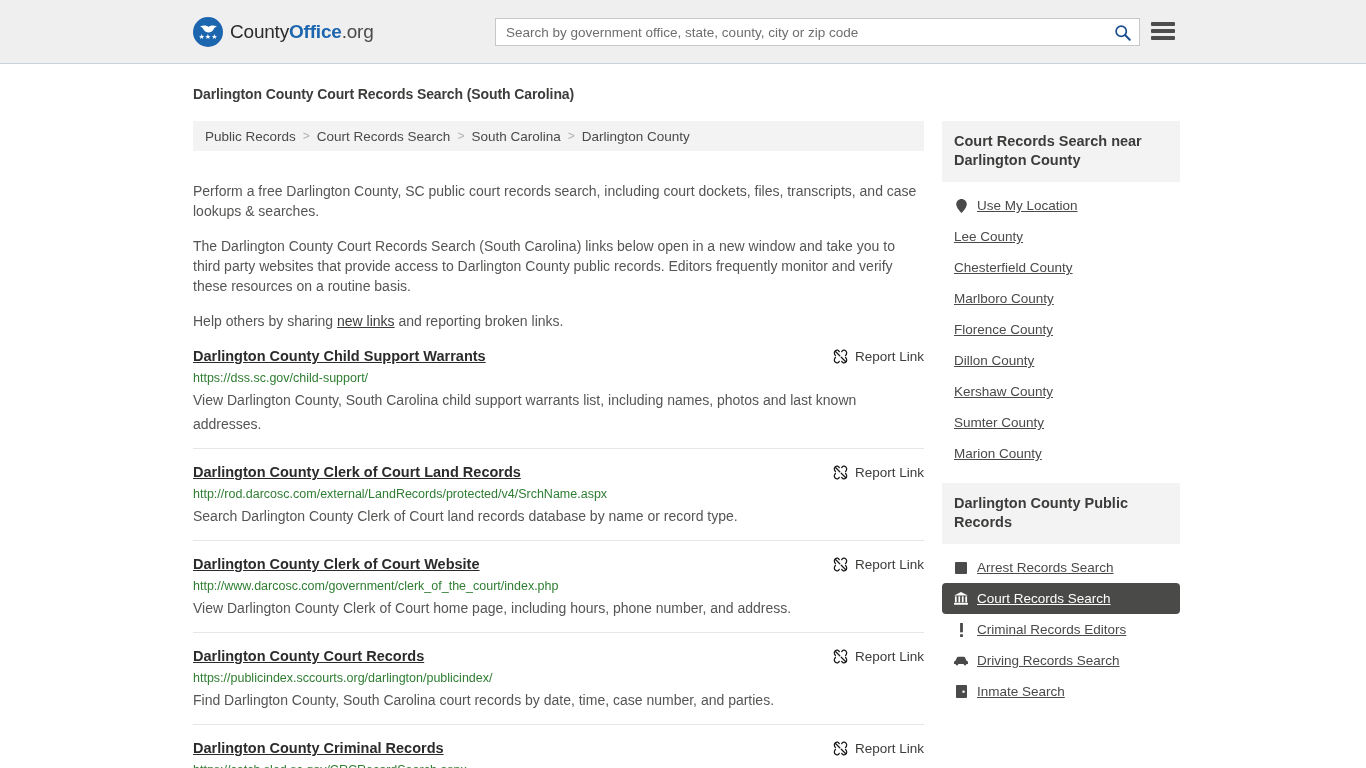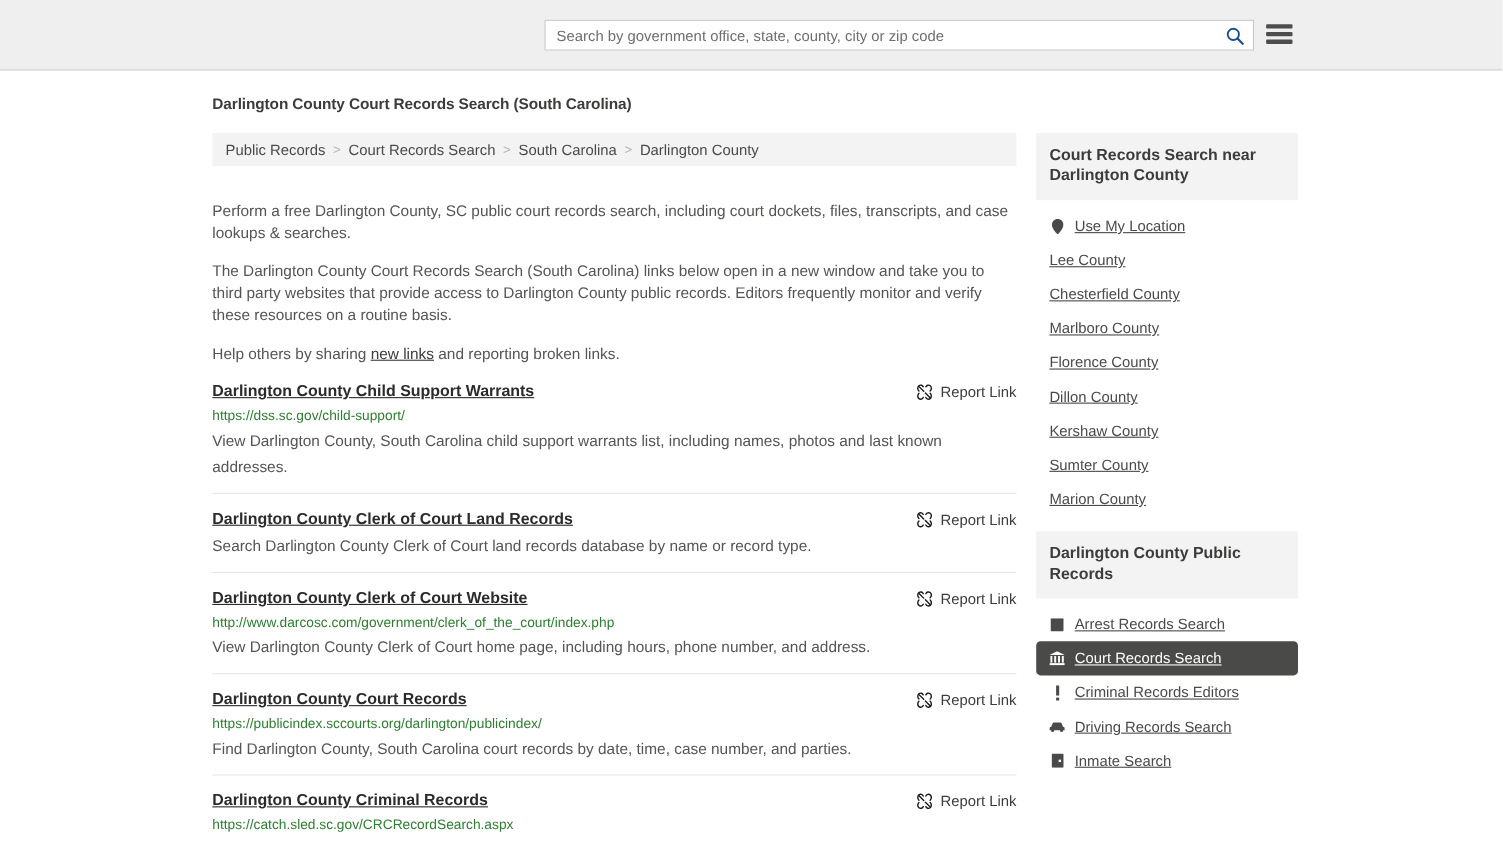--- a/index.html
+++ b/index.html
@@ -250,20 +250,29 @@
     background: #4a4a48;
   }
   .panel-item.active a { color: #ffffff; }
   .panel-item.active .ic { color: #ffffff; }
 </style>
 </head>
 <body>
 
 <div class="site-header">
 
+  <div class="logo-wrap">
+    <span class="logo-badge">
+      <svg class="wings" viewBox="0 0 38 18">
+        <path d="M19 4 C16 1 9 0 2 3 C6 4 8 6 9 9 C11 13 15 15 19 15 C23 15 27 13 29 9 C30 6 32 4 36 3 C29 0 22 1 19 4 Z" fill="#ffffff"></path>
+      </svg>
+      <span class="stars">★★★</span>
+    </span>
+    <span class="logo-text"><span class="c1">County</span><span class="c2">Office</span><span class="c3">.org</span></span>
+  </div>
 
   <div class="search-wrap">
     <input class="search-input" type="text" placeholder="Search by government office, state, county, city or zip code" style="">
     <span class="search-btn">
       <svg width="17" height="17" viewBox="0 0 20 20">
         <circle cx="8.5" cy="8.5" r="6" fill="none" stroke="#1c4f8f" stroke-width="2"></circle>
         <line x1="13" y1="13" x2="18.5" y2="18.5" stroke="#1c4f8f" stroke-width="2.4" stroke-linecap="round"></line>
       </svg>
     </span>
   </div>
@@ -326,20 +335,21 @@
                 <svg width="15" height="15" viewBox="0 0 20 20">
                   <path d="M3 3 L9 9 M11 11 L17 17" stroke="#1a1a1a" stroke-width="1.7" fill="none" stroke-linecap="round"></path>
                   <path d="M3.2 8.6 C1.2 6.6 1.4 3.6 3.2 2.2 C5 0.8 7.6 1.6 8.4 3.6" stroke="#1a1a1a" stroke-width="1.7" fill="none" stroke-linecap="round"></path>
                   <path d="M16.8 11.4 C18.8 13.4 18.6 16.4 16.8 17.8 C15 19.2 12.4 18.4 11.6 16.4" stroke="#1a1a1a" stroke-width="1.7" fill="none" stroke-linecap="round"></path>
                   <path d="M16.8 8.6 C18.8 6.6 18.6 3.6 16.8 2.2 C15 0.8 12.4 1.6 11.6 3.6" stroke="#1a1a1a" stroke-width="1.7" fill="none" stroke-linecap="round"></path>
                   <path d="M3.2 11.4 C1.2 13.4 1.4 16.4 3.2 17.8 C5 19.2 7.6 18.4 8.4 16.4" stroke="#1a1a1a" stroke-width="1.7" fill="none" stroke-linecap="round"></path>
                 </svg>
                 <span class="rl-text">Report Link</span>
               </div>
             </div>
+            <div class="result-url">http://rod.darcosc.com/external/LandRecords/protected/v4/SrchName.aspx</div>
             <div class="result-desc">Search Darlington County Clerk of Court land records database by name or record type.</div>
           </div>
           <div class="result">
             <div class="result-head">
               <a href="#" class="result-title">Darlington County Clerk of Court Website</a>
               <div class="report-link">
                 <svg width="15" height="15" viewBox="0 0 20 20">
                   <path d="M3 3 L9 9 M11 11 L17 17" stroke="#1a1a1a" stroke-width="1.7" fill="none" stroke-linecap="round"></path>
                   <path d="M3.2 8.6 C1.2 6.6 1.4 3.6 3.2 2.2 C5 0.8 7.6 1.6 8.4 3.6" stroke="#1a1a1a" stroke-width="1.7" fill="none" stroke-linecap="round"></path>
                   <path d="M16.8 11.4 C18.8 13.4 18.6 16.4 16.8 17.8 C15 19.2 12.4 18.4 11.6 16.4" stroke="#1a1a1a" stroke-width="1.7" fill="none" stroke-linecap="round"></path>

